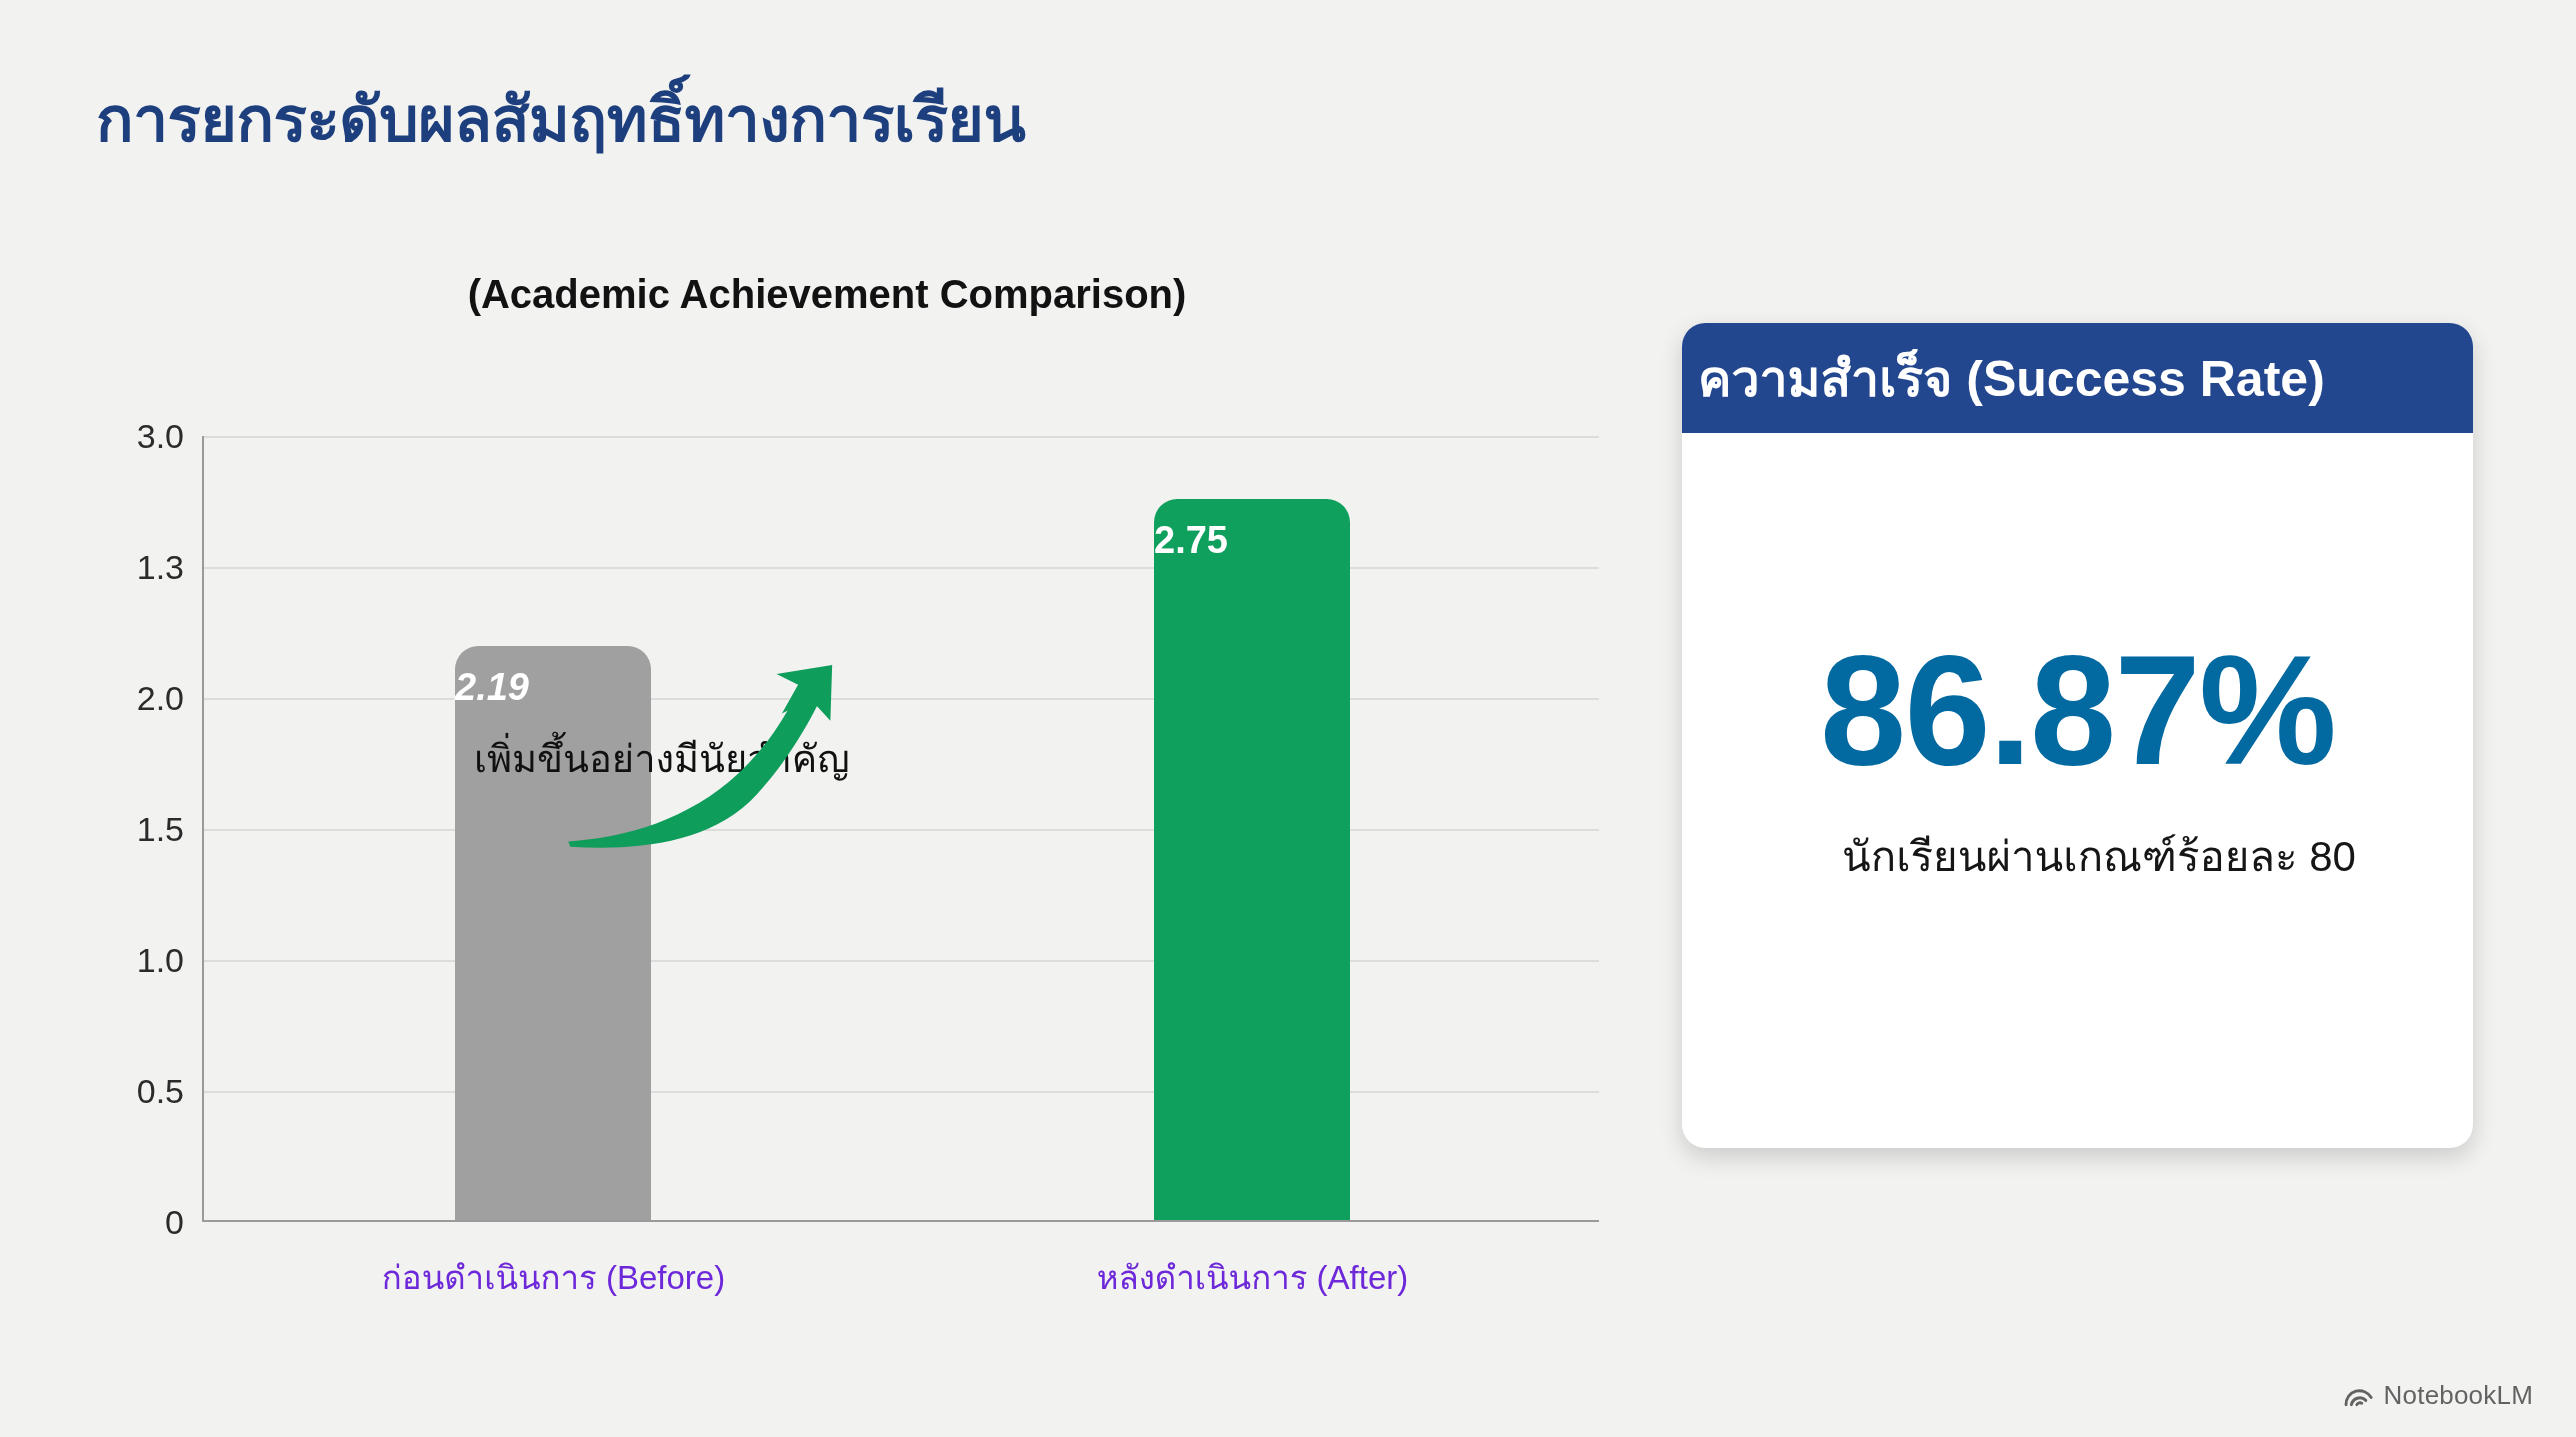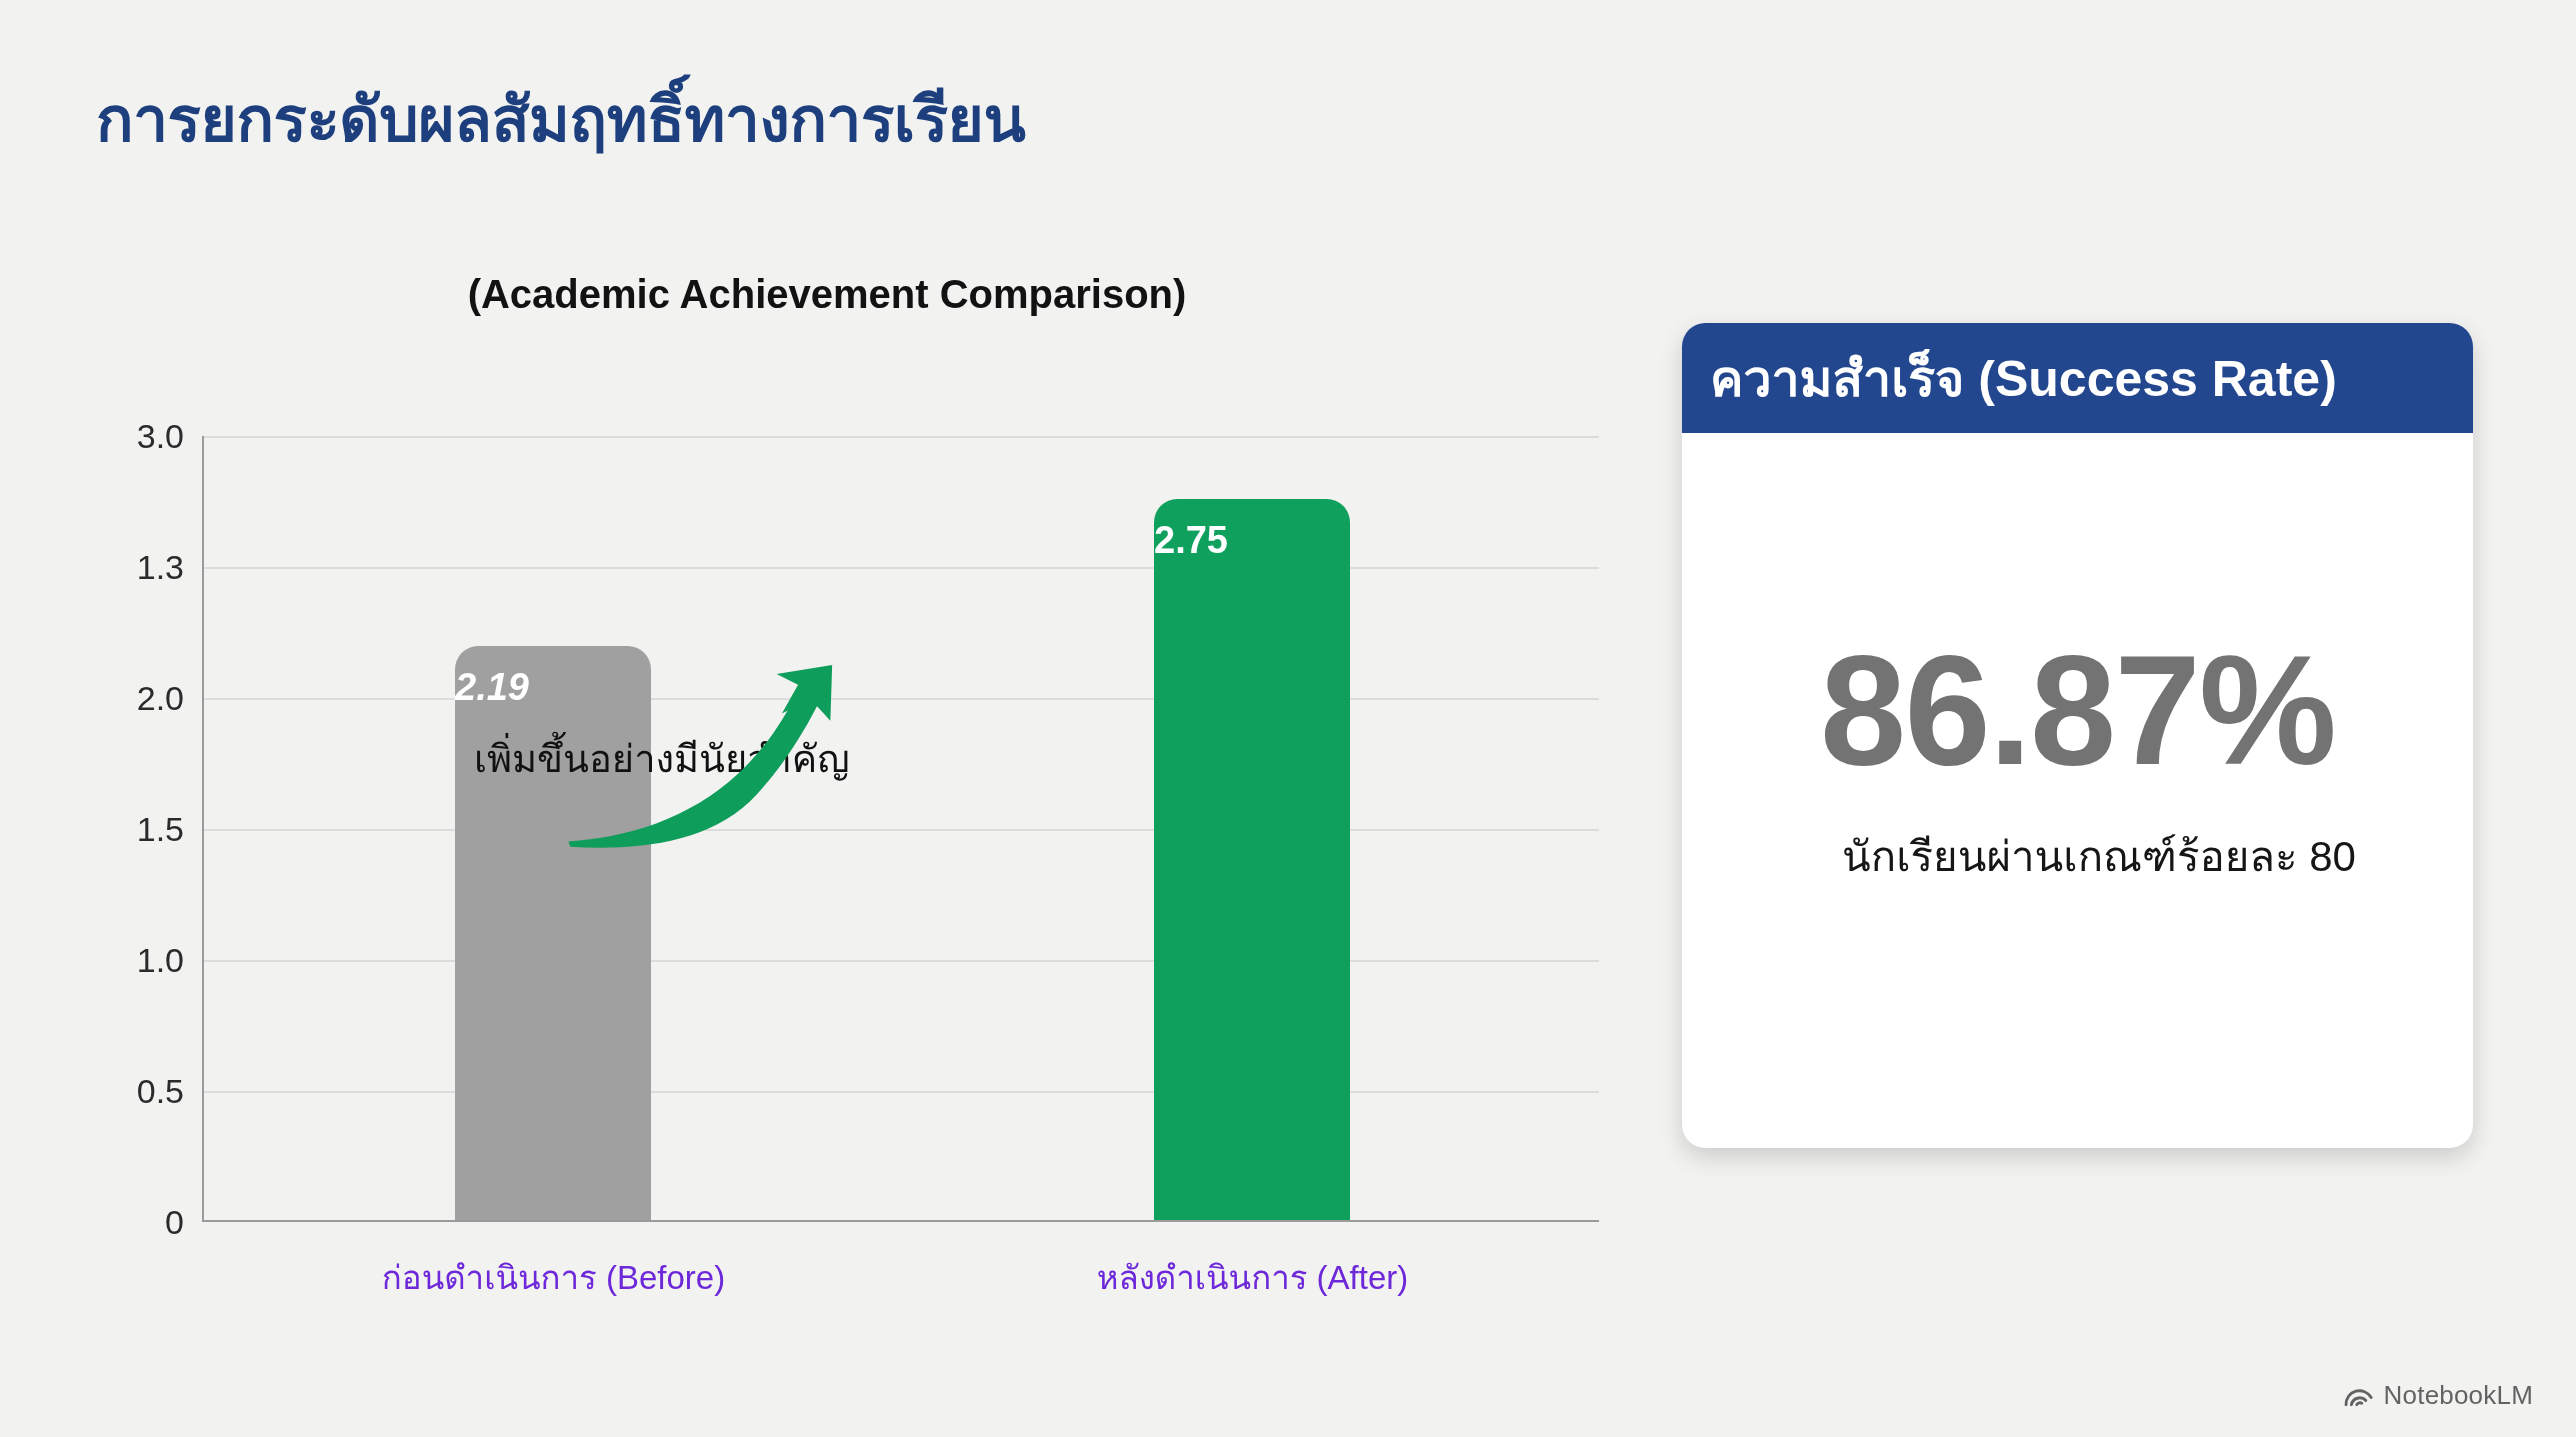--- a/index.html
+++ b/index.html
@@ -112,21 +112,21 @@
     background:#ffffff;
     border-radius:23.4px;
     box-shadow:0 9px 23.4px rgba(0,0,0,0.16);
     overflow:hidden;
   }
   #card-header {
     height:110px;
     background:#23478f;
     display:flex;
     align-items:center;
-    padding-left:28px;
+    padding-left:16px;
   }
   #card-header-title {
     font-size:50px;
     font-weight:bold;
     color:#ffffff;
     white-space:nowrap;
   }
   #card-body {
     height:calc(100% - 110px);
     display:flex;
@@ -233,21 +233,21 @@
       <path id="arrow-head" d="M 300 0 L 298 62 L 276 38 L 244 54 L 262 22 L 238 10 Z" fill="#0f9d5b"></path>
     </svg>
   </div>
 </div>
 
 <div id="success-card">
   <div id="card-header" style="background: rgb(35, 71, 143);">
     <span id="card-header-title">ความสำเร็จ (Success Rate)</span>
   </div>
   <div id="card-body">
-    <div id="success-percent" style="color: #737373;">86.87%</div>
+    <div id="success-percent" style="color: #0369a1;">86.87%</div>
     <div id="success-caption">
       <span>นักเรียนผ่านเกณฑ์ร้อยละ 80</span>
     </div>
   </div>
 </div>
 
 <div id="watermark">
   <svg width="31" height="23.4" viewBox="0 0 34 26">
     <path d="M2 23 A15 15 0 0 1 30 15" fill="none" stroke="#2c2c2c" stroke-width="3.2" stroke-linecap="round"></path>
     <path d="M8 23 A9.5 9.5 0 0 1 24 18.2" fill="none" stroke="#2c2c2c" stroke-width="3.2" stroke-linecap="round"></path>

